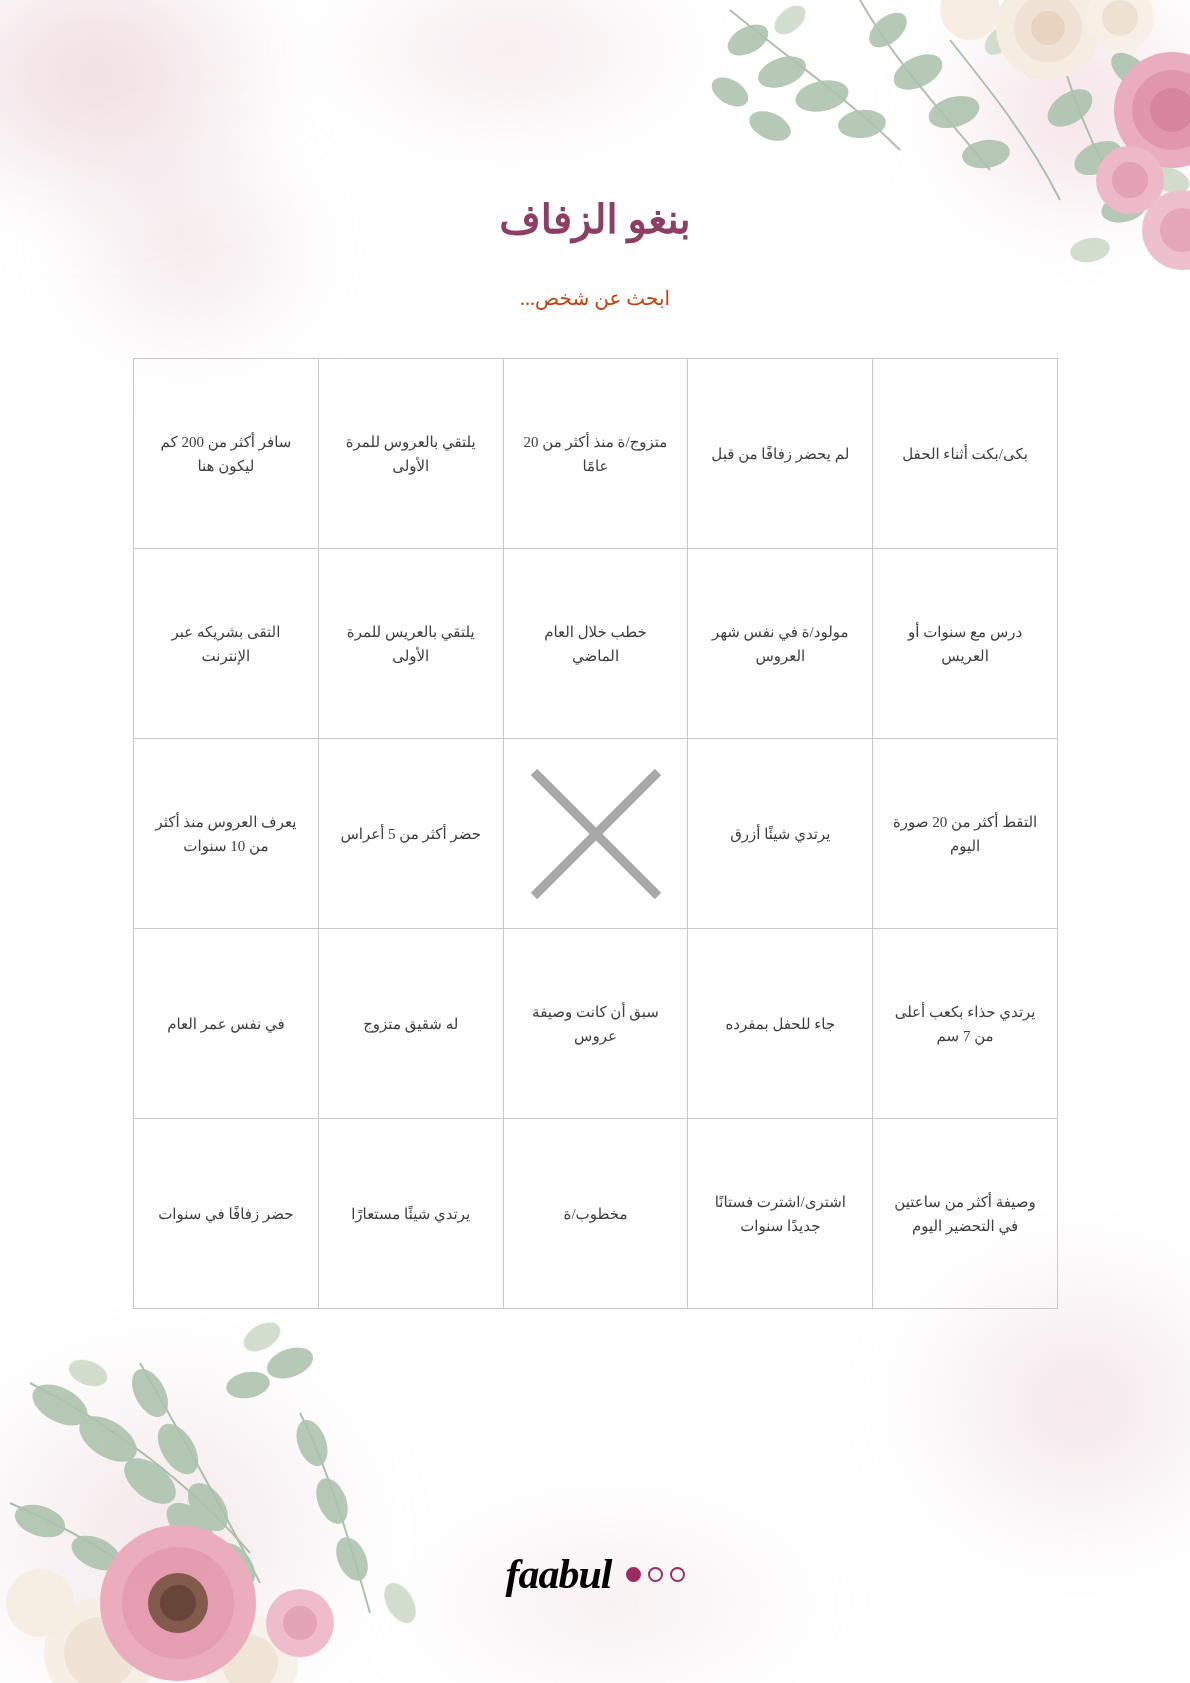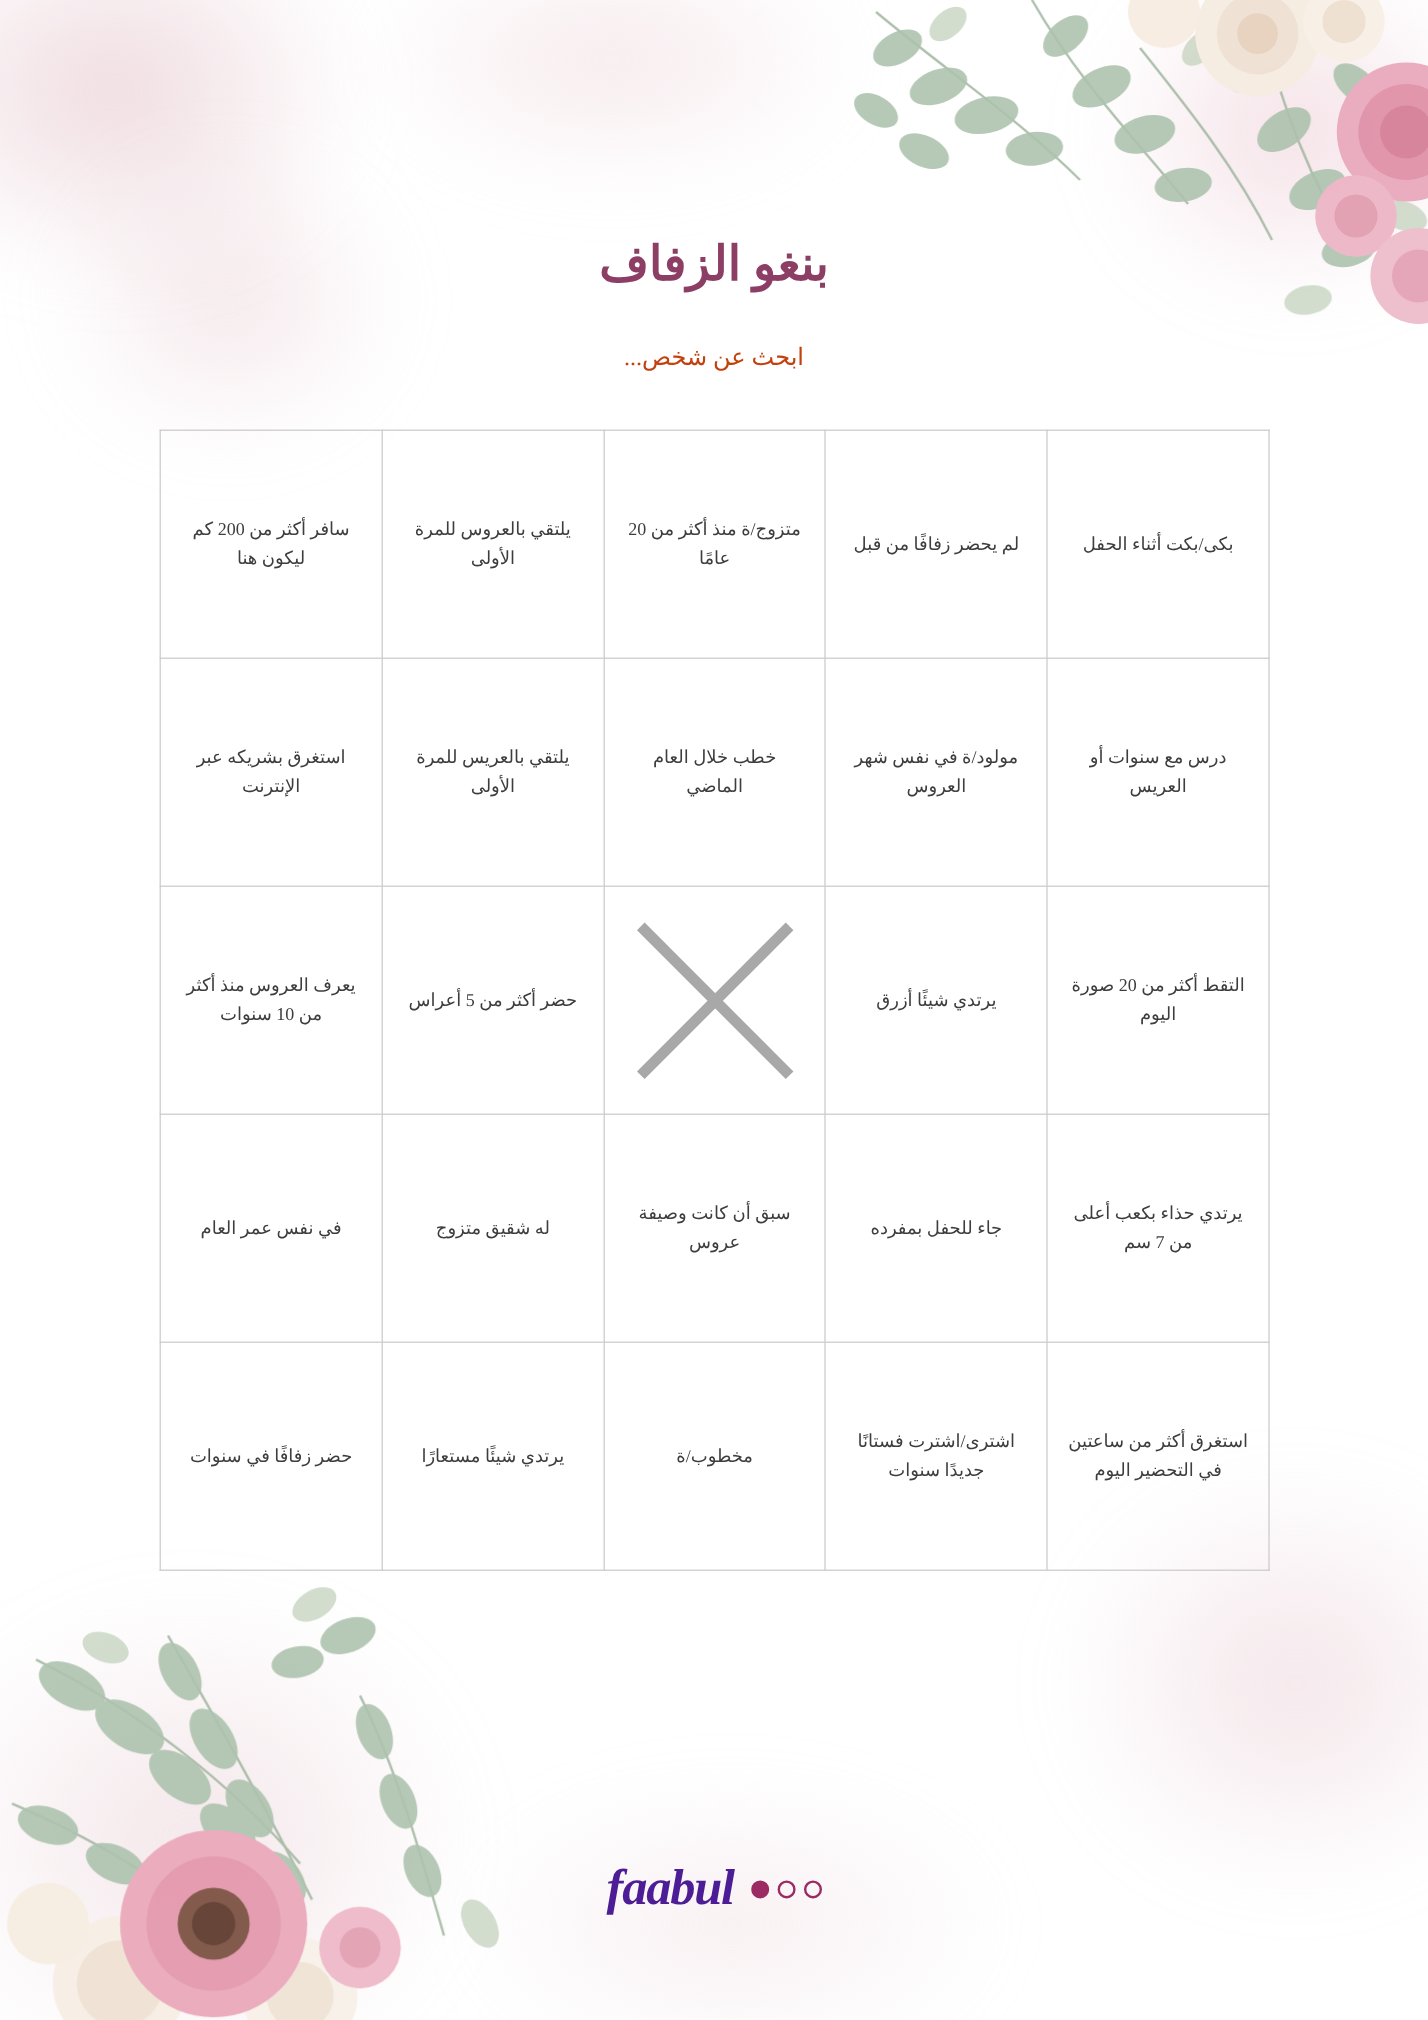--- a/index.html
+++ b/index.html
@@ -119,21 +119,21 @@
   .logo-dots .d {
     width: 15px; height: 15px; border-radius: 50%;
     border: 2px solid #9c2a63; box-sizing: border-box;
   }
   .logo-dots .d.filled { background: #9c2a63; }
   .logo-text {
     font-family: "Liberation Serif", serif;
     font-style: italic;
     font-weight: bold;
     font-size: 42px;
-    color: #4c1d95;
+    color: #000000;
     letter-spacing: -1px;
     line-height: 1;
   }
 </style>
 </head>
 <body>
 
 <div class="wash wash-tl-1"></div>
 <div class="wash wash-tl-2"></div>
 <div class="wash wash-tm"></div>
@@ -261,21 +261,21 @@
         <td>لم يحضر زفافًا من قبل</td>
         <td>متزوج/ة منذ أكثر من 20 عامًا</td>
         <td>يلتقي بالعروس للمرة الأولى</td>
         <td>سافر أكثر من 200 كم ليكون هنا</td>
       </tr>
       <tr>
         <td>درس مع سنوات أو العريس</td>
         <td>مولود/ة في نفس شهر العروس</td>
         <td>خطب خلال العام الماضي</td>
         <td>يلتقي بالعريس للمرة الأولى</td>
-        <td>استغرق بشريكه عبر الإنترنت</td>
+        <td>التقى بشريكه عبر الإنترنت</td>
       </tr>
       <tr>
         <td>التقط أكثر من 20 صورة اليوم</td>
         <td>يرتدي شيئًا أزرق</td>
         <td class="free-cell">
           <div class="free-mark">
             <svg width="148" height="148" viewBox="0 0 148 148" aria-hidden="true">
               <line x1="12" y1="12" x2="136" y2="136" stroke="#a8a8a8" stroke-width="9" stroke-linecap="butt"></line>
               <line x1="136" y1="12" x2="12" y2="136" stroke="#a8a8a8" stroke-width="9" stroke-linecap="butt"></line>
             </svg>
@@ -285,21 +285,21 @@
         <td>يعرف العروس منذ أكثر من 10 سنوات</td>
       </tr>
       <tr>
         <td>يرتدي حذاء بكعب أعلى من 7 سم</td>
         <td>جاء للحفل بمفرده</td>
         <td>سبق أن كانت وصيفة عروس</td>
         <td>له شقيق متزوج</td>
         <td>في نفس عمر العام</td>
       </tr>
       <tr>
-        <td>استغرق أكثر من ساعتين في التحضير اليوم</td>
+        <td>وصيفة أكثر من ساعتين في التحضير اليوم</td>
         <td>اشترى/اشترت فستانًا جديدًا سنوات</td>
         <td>مخطوب/ة</td>
         <td>يرتدي شيئًا مستعارًا</td>
         <td>حضر زفافًا في سنوات</td>
       </tr>
     </tbody>
   </table>
 </div>
 
 <div class="footer-logo">

